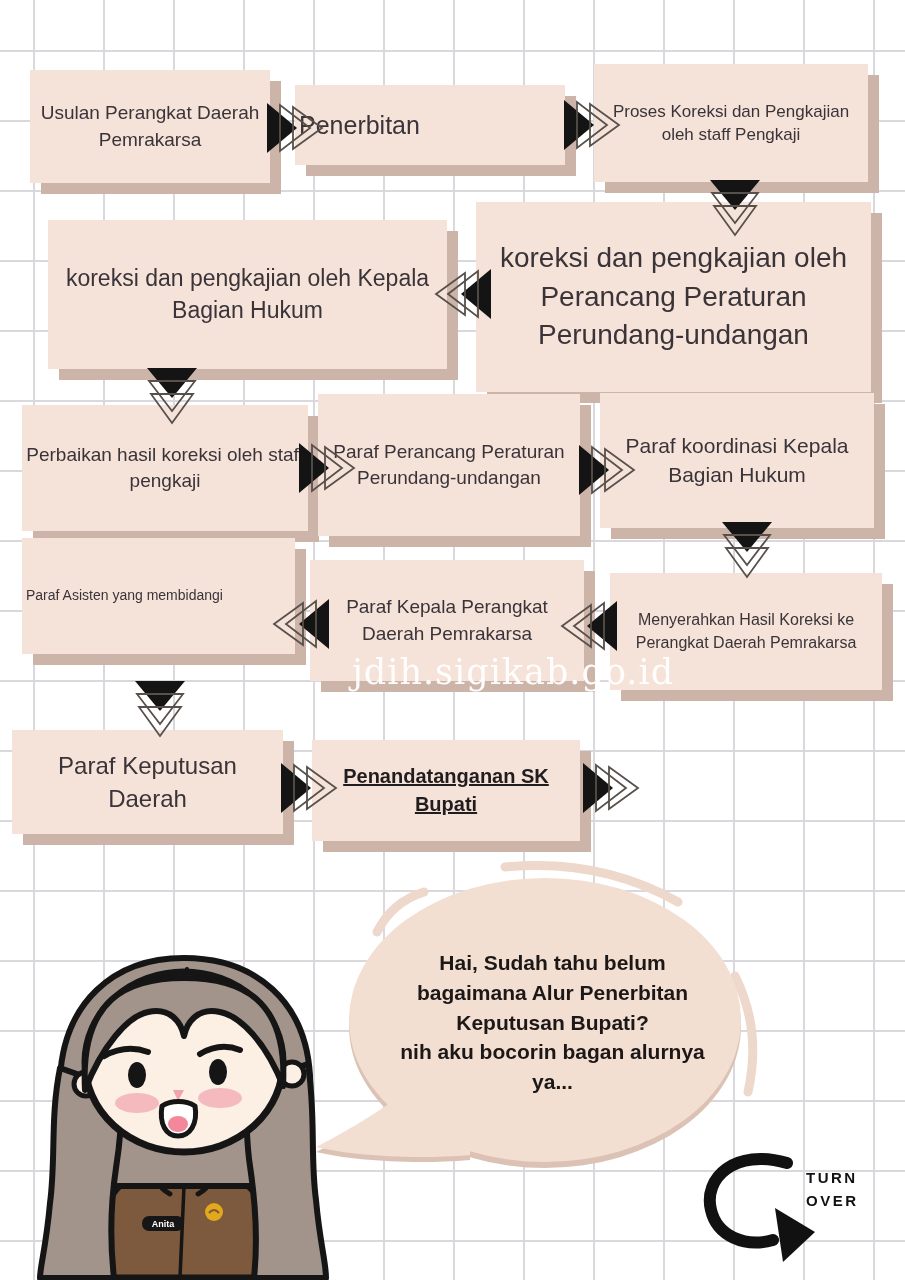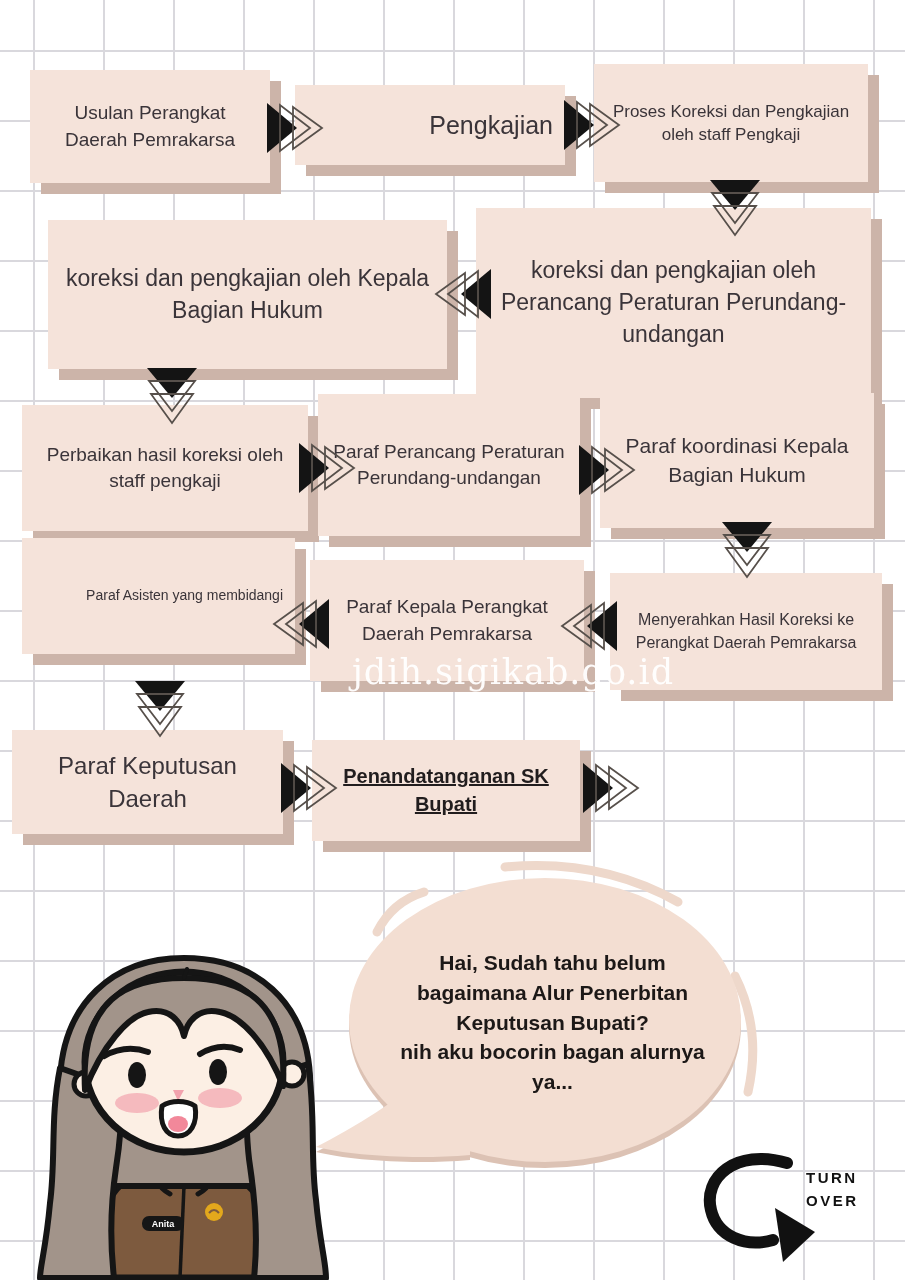--- a/index.html
+++ b/index.html
@@ -8,22 +8,22 @@
     background-image:
       linear-gradient(to right,#d9d8dd 2px,transparent 2px),
       linear-gradient(to bottom,#d9d8dd 2px,transparent 2px);
     background-size:70px 70px;
     background-position:33px 50px;
     font-family:"Liberation Sans","DejaVu Sans",sans-serif;
   }
   .box{
     position:absolute;z-index:10;background:#f5e3da;
     box-shadow:11px 11px 0 0 #ccb4a9;
-    display:flex;align-items:center;justify-content:flex-end;text-align:center;
-    color:#3a3439;line-height:1.38;padding:8px 12px;box-sizing:border-box;
+    display:flex;align-items:center;justify-content:flex-start;text-align:center;
+    color:#3a3439;line-height:1.38;padding:8px 4px;box-sizing:border-box;
   }
   .box.bold span{font-weight:bold;color:#211d1e;text-decoration:underline;}
   .arrow{position:absolute;z-index:20;width:64px;height:56px;}
   .arrow.left{transform:scaleX(-1);}
   .arrow.down{transform:rotate(90deg);}
   .watermark{
     position:absolute;z-index:30;left:352px;top:652px;
     font-family:"DejaVu Serif","Liberation Serif",serif;
     font-size:35px;color:rgba(255,255,255,0.95);letter-spacing:1px;white-space:nowrap;
   }
@@ -69,30 +69,30 @@
   <div class="bubble-text">Hai, Sudah tahu belum
 bagaimana Alur Penerbitan
 Keputusan Bupati?
 nih aku bocorin bagan alurnya
 ya...</div>
 
   <div class="box" style="left:30px;top:70px;width:240px;height:113px;font-size:19px">
       <span>Usulan Perangkat Daerah Pemrakarsa</span>
     </div>
   <div class="box" style="left:295px;top:85px;width:270px;height:80px;font-size:25px">
-      <span>Pengkajian</span>
+      <span>Penerbitan</span>
     </div>
   <div class="box" style="left:594px;top:64px;width:274px;height:118px;font-size:17px">
       <span>Proses Koreksi dan Pengkajian oleh staff Pengkaji</span>
     </div>
 
   <div class="box" style="left:48px;top:220px;width:399px;height:149px;font-size:23px">
       <span>koreksi dan pengkajian oleh Kepala Bagian Hukum</span>
     </div>
-  <div class="box" style="left:476px;top:208px;width:395px;height:190px;font-size:23px">
+  <div class="box" style="left:476px;top:202px;width:395px;height:190px;font-size:28px">
       <span>koreksi dan pengkajian oleh Perancang Peraturan Perundang-undangan</span>
     </div>
 
   <div class="box" style="left:22px;top:405px;width:286px;height:126px;font-size:19px">
       <span>Perbaikan hasil koreksi oleh staff pengkaji</span>
     </div>
   <div class="box" style="left:318px;top:394px;width:262px;height:142px;font-size:19px">
       <span>Paraf Perancang Peraturan Perundang-undangan</span>
     </div>
   <div class="box" style="left:600px;top:393px;width:274px;height:135px;font-size:21px">

